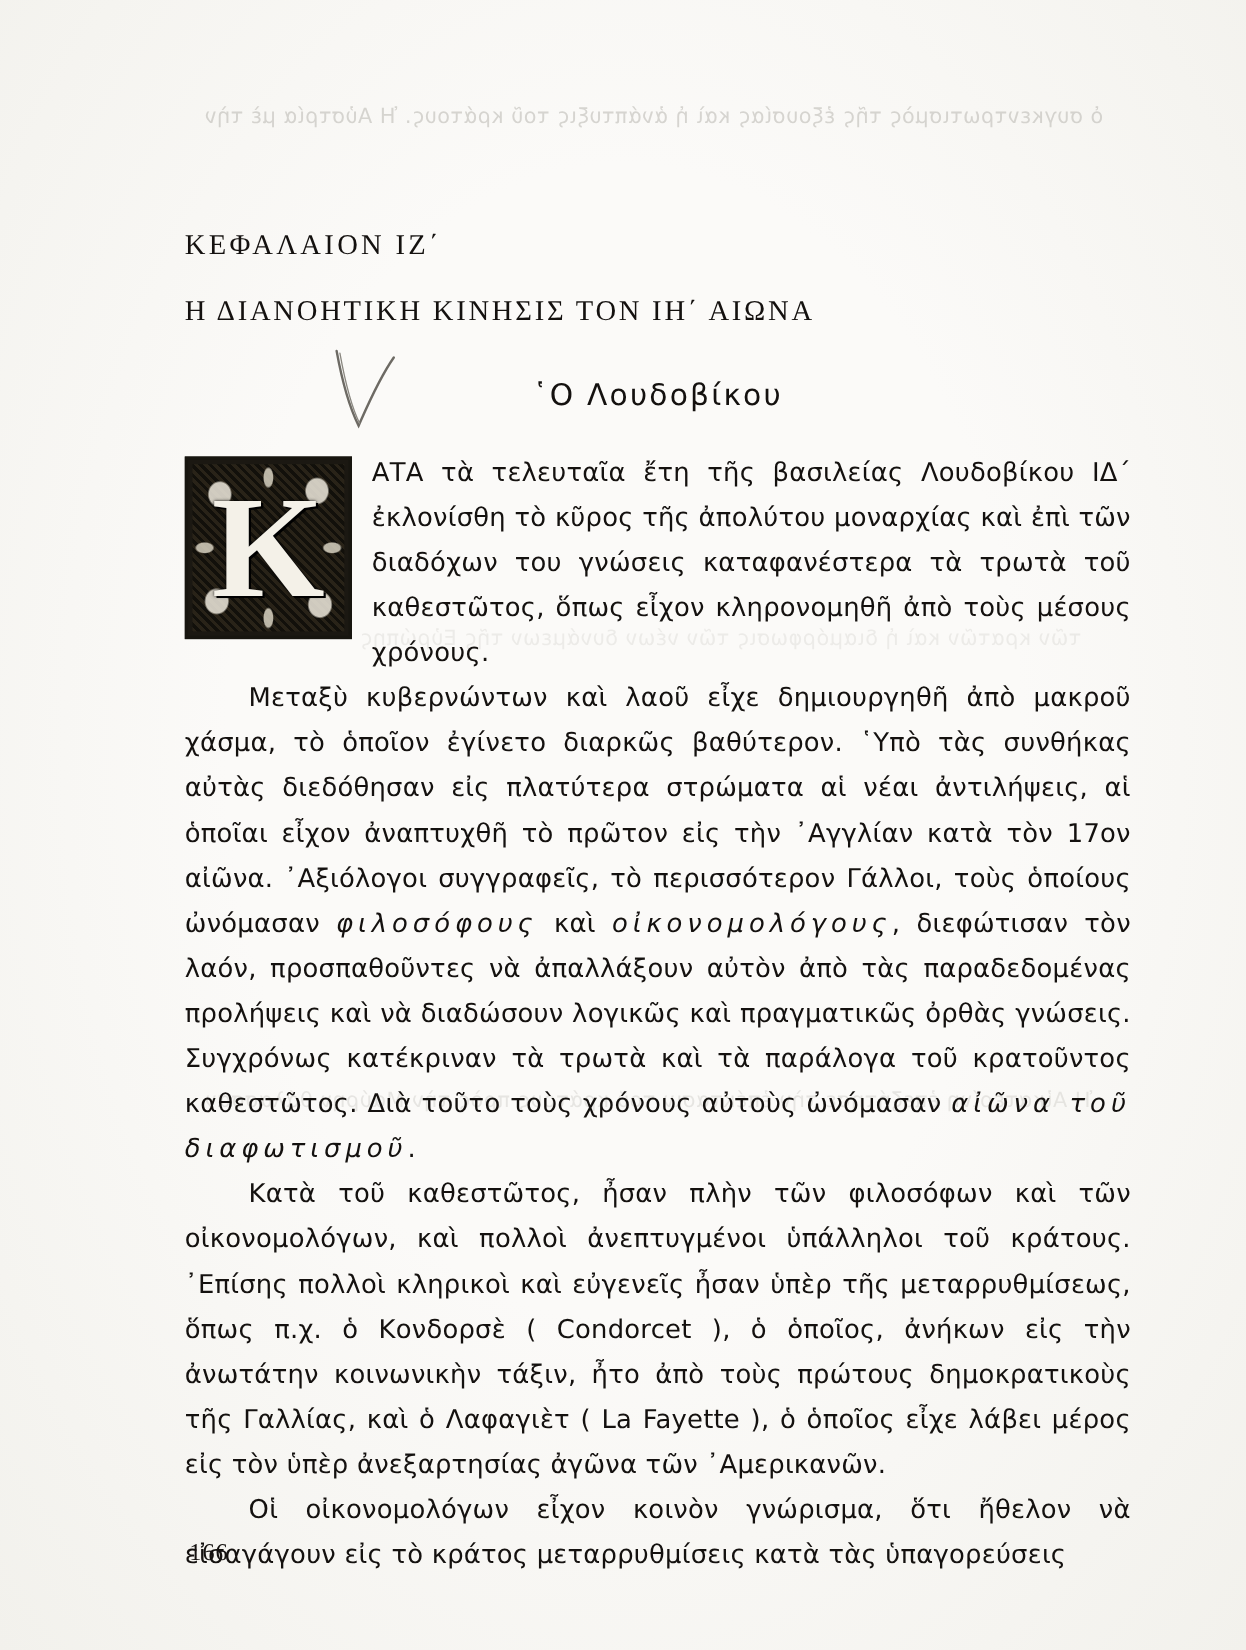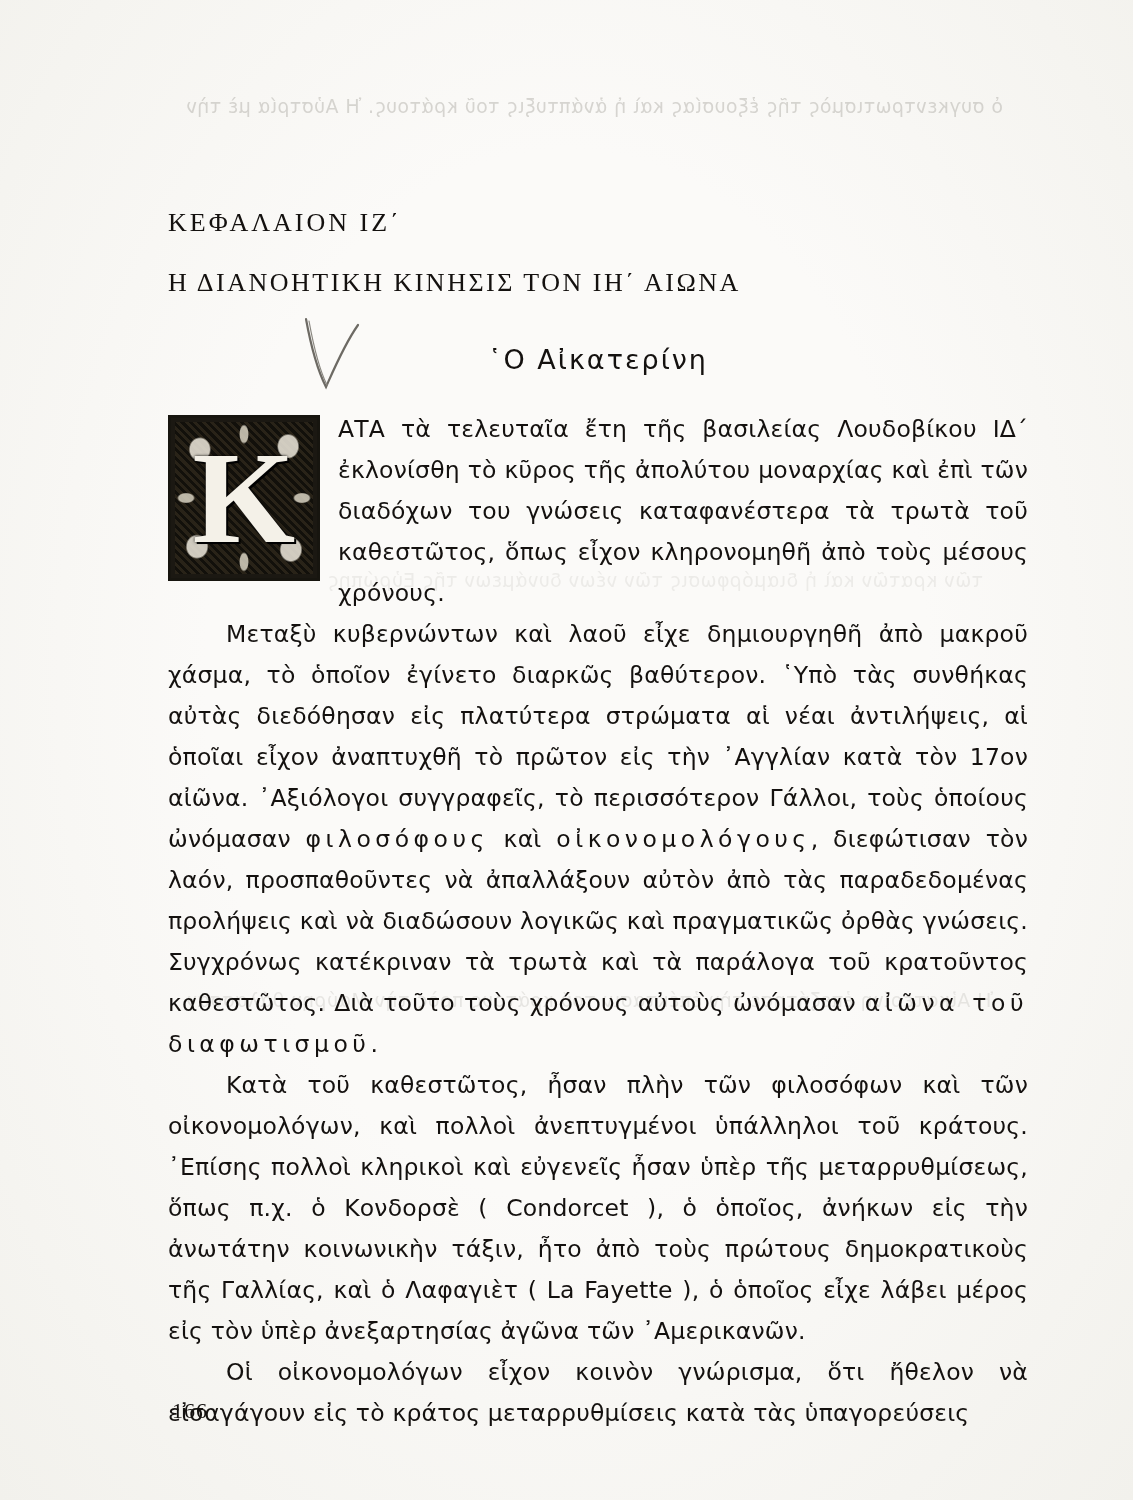--- a/index.html
+++ b/index.html
@@ -140,20 +140,21 @@
     color: #f4f1e8;
     font-family: "Liberation Serif", serif;
     font-size: 132px;
     line-height: 1;
     font-weight: 700;
     text-shadow: 0 0 3px #000, 2px 2px 0 #000;
   }
 
   .spaced {
     letter-spacing: 4.5px;
+    font-style: italic;
   }
 
   .page-number {
     position: absolute;
     left: 172px;
     top: 1398px;
     font-size: 22px;
     font-family: "Liberation Serif", serif;
     letter-spacing: 1px;
   }
@@ -165,21 +166,21 @@
   <div class="paper-texture"></div>
 
   <div class="bleed top">ὁ συγκεντρωτισμὸς τῆς ἐξουσίας καὶ ἡ ἀνάπτυξις τοῦ κράτους. Ἡ Αὐστρία μὲ τὴν</div>
   <div class="bleed mid">τῶν κρατῶν καὶ ἡ διαμόρφωσις τῶν νέων δυνάμεων τῆς Εὐρώπης</div>
   <div class="bleed low">Ἡ Αἰκατερίνη ἐπεζήτησε τὴν ἐπέκτασιν τοῦ κράτους πρὸς τὴν Μαύρην θάλασσαν</div>
 
   <div class="content">
 
     <div class="chapter-number">ΚΕΦΑΛΑΙΟΝ ΙΖ΄</div>
     <div class="chapter-title">Η ΔΙΑΝΟΗΤΙΚΗ ΚΙΝΗΣΙΣ ΤΟΝ ΙΗ΄ ΑΙΩΝΑ</div>
-    <div class="section-title">῾Ο  Αἰκατερίνη</div>
+    <div class="section-title">῾Ο  Λουδοβίκου</div>
 
     <div class="body-block">
       <p class="first">
         <span class="dropcap">
           <span class="ornament"></span>
           <span class="leafs"></span>
           <span class="letter">Κ</span>
         </span>
         <span>ΑΤΑ</span><span> τὰ τελευταῖα ἔτη τῆς βασιλείας Λουδοβίκου ΙΔ΄ ἐκλονίσθη τὸ κῦρος τῆς ἀπολύτου μοναρχίας καὶ ἐπὶ τῶν διαδόχων του γνώσεις καταφανέστερα τὰ τρωτὰ τοῦ καθεστῶτος, ὅπως εἶχον κληρονομηθῆ ἀπὸ τοὺς μέσους χρόνους.</span>
       </p>

